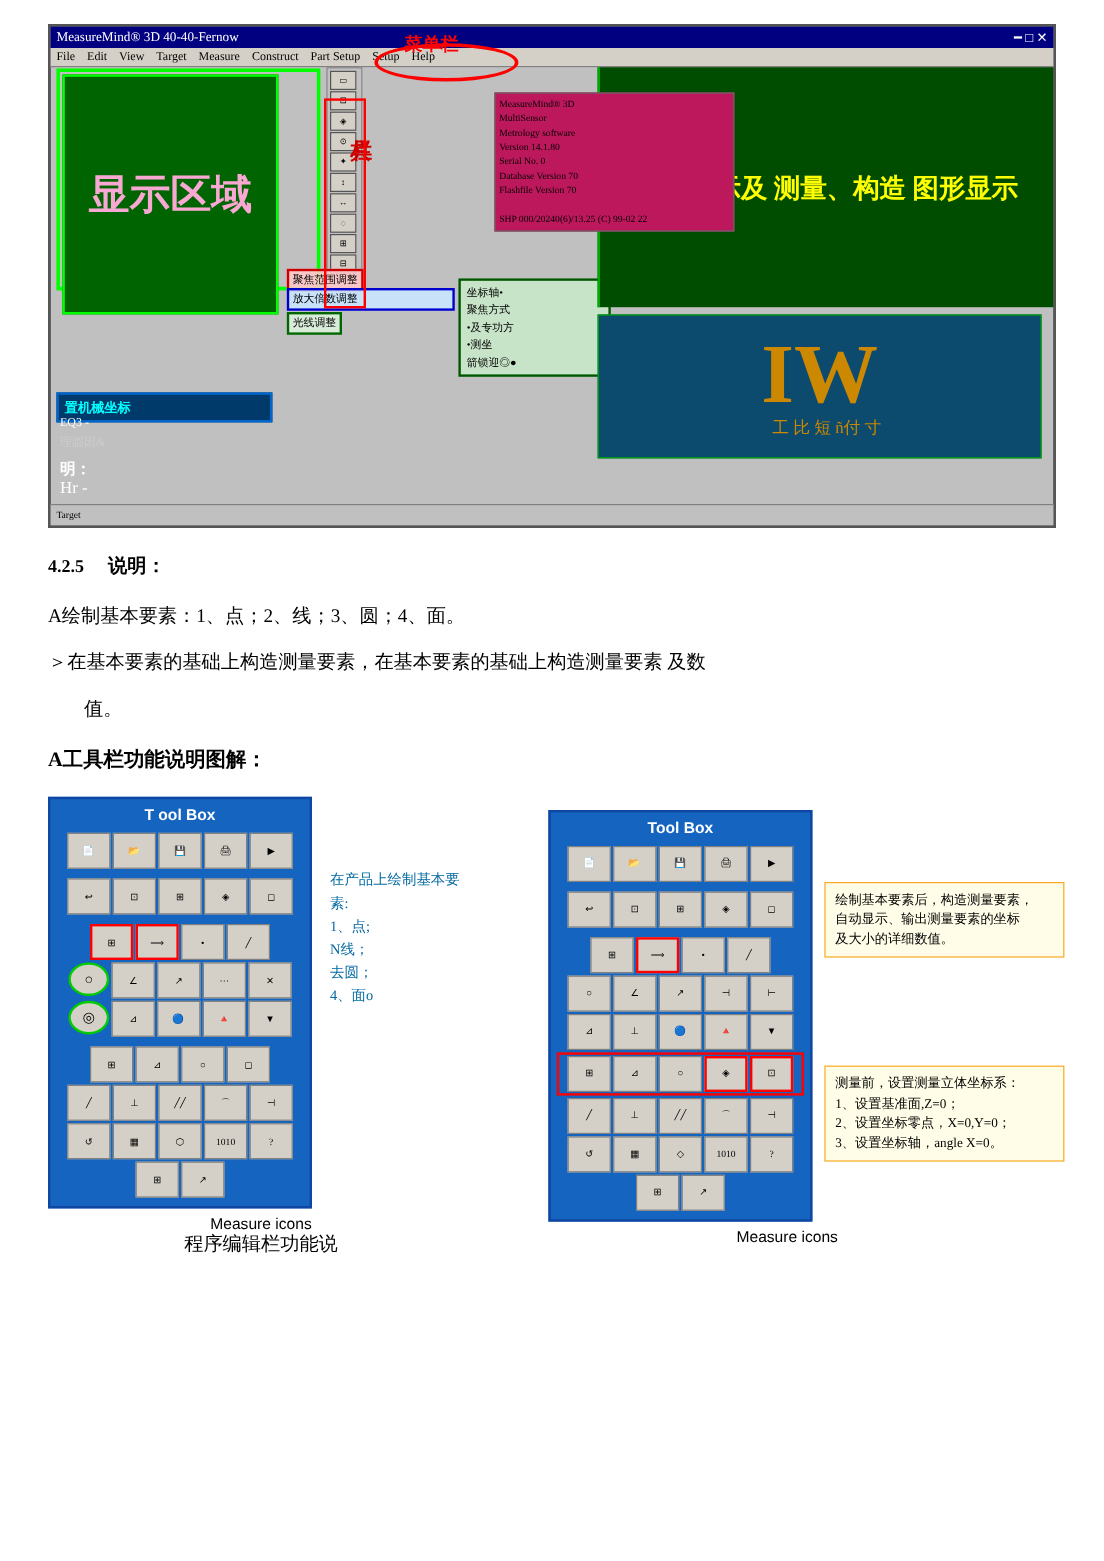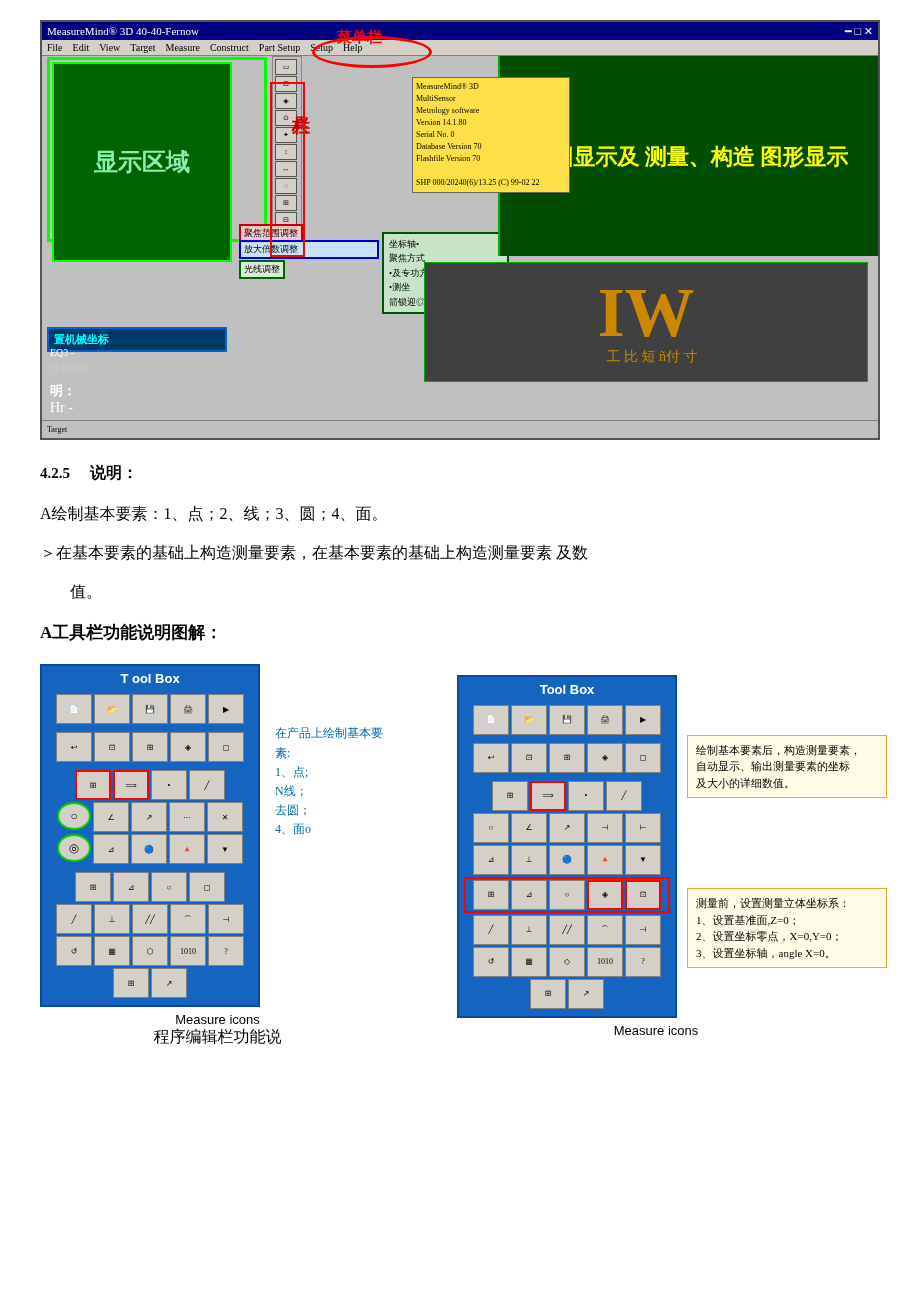--- a/index.html
+++ b/index.html
@@ -62,22 +62,22 @@
       height: 200px;
       position: absolute;
       top: 40px;
       left: 10px;
       border: 2px solid #00ff00;
       display: flex;
       align-items: center;
       justify-content: center;
     }
     .sim-display-text {
-      color: #86efac;
-      font-size: 24px;
+      color: #f9a8d4;
+      font-size: 34px;
       font-weight: bold;
       text-align: center;
     }
 
     
     .section-label {
       font-size: 15px;
       font-weight: bold;
       margin-bottom: 8px;
       margin-top: 5px;
@@ -203,23 +203,23 @@
       display: flex;
       gap: 10px;
       align-items: flex-start;
       padding-left: 32px;
     }
 
     .iw-display {
       position: absolute;
       top: 240px;
       right: 10px;
-      width: 444px;
+      width: 370px;
       height: 120px;
-      background: #404040;
+      background: #0c4a6e;
       border: 1px solid #00aa00;
       display: flex;
       flex-direction: column;
       align-items: center;
       justify-content: center;
     }
     .iw-text {
       color: #cc8800;
       font-size: 70px;
       font-weight: bold;
@@ -355,25 +355,25 @@
       padding: 3px 5px;
       line-height: 1.6;
       color: #000;
       width: 127px;
     }
 
     .right-info-panel {
       position: absolute;
       top: 55px;
       left: 370px;
-      background: #fde047;
+      background: #be185d;
       border: 1px solid #666;
       font-size: 8px;
       padding: 3px;
-      width: 158px;
+      width: 200px;
       line-height: 1.5;
       color: #000;
     }
 
     
     .heading-section {
       font-size: 17px;
       font-weight: bold;
       margin: 15px 0 10px 0;
     }

